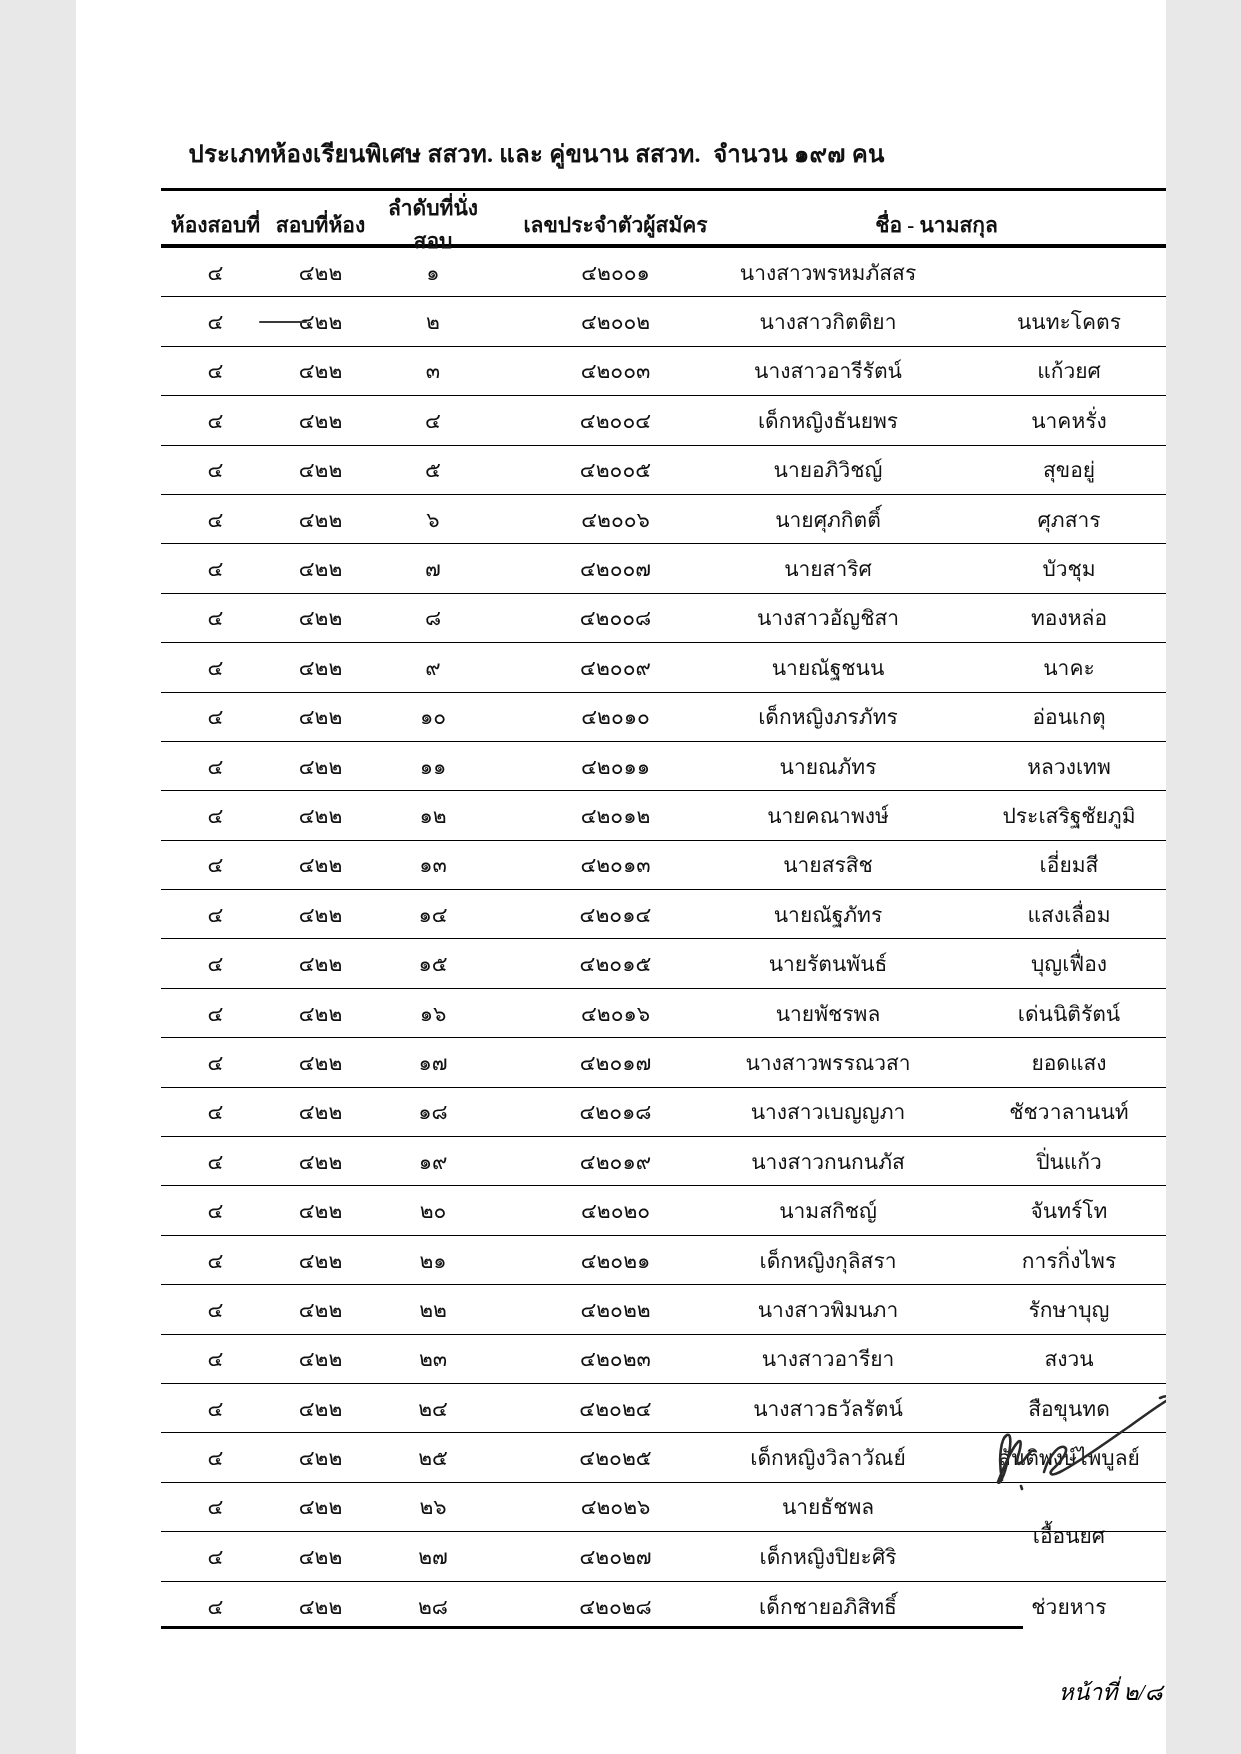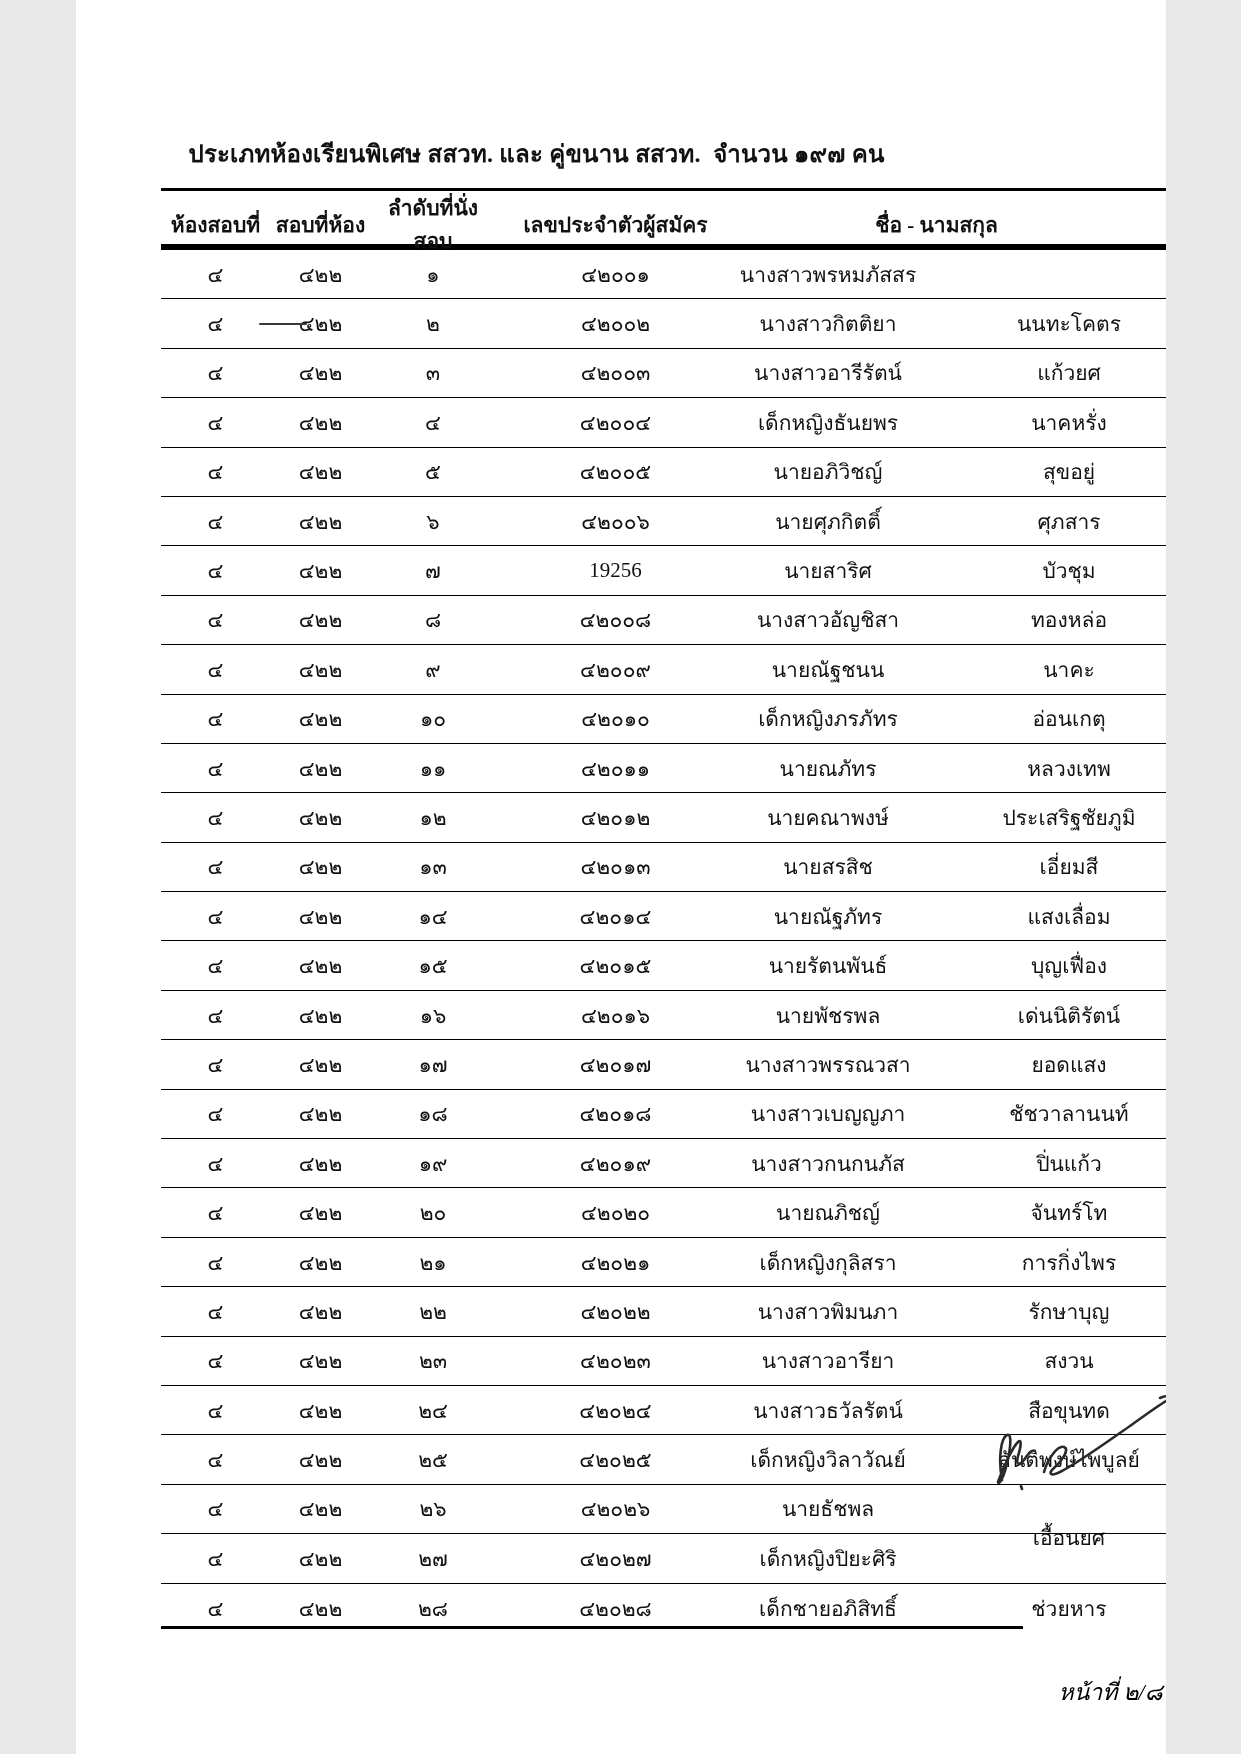--- a/index.html
+++ b/index.html
@@ -19,21 +19,21 @@
   }
   .table-wrap {
     position:absolute; left:85px; top:188px; width:1057px;
     border-top:3px solid #000;
   }
   .header-row {
     display:grid;
     grid-template-columns:110px 100px 125px 240px 1fr;
     height:53px;
     align-items:center;
-    border-bottom:6px solid #000000;
+    border-bottom:4px solid #000000;
     font-weight:bold; font-size:21px;
   }
   .header-row .hc { text-align:center; }
   .header-row .hc.name-head { padding-right:80px;font-family:Liberation Serif, serif; }
   .row {
     position:relative;
     display:grid;
     grid-template-columns:110px 100px 125px 240px 185px auto;
     height:49.4px;
     align-items:center;
@@ -140,21 +140,21 @@
       <div class="cell-c">๔๒๐๐๖</div>
       <div class="cell-l">นายศุภกิตติ์</div>
       <div class="cell-l">ศุภสาร</div>
 
     </div>
 
     <div class="row">
       <div class="cell-c">๔</div>
       <div class="cell-c">๔๒๒</div>
       <div class="cell-c">๗</div>
-      <div class="cell-c">19256</div>
+      <div class="cell-c">๔๒๐๐๗</div>
       <div class="cell-l">นายสาริศ</div>
       <div class="cell-l">บัวชุม</div>
 
     </div>
 
     <div class="row">
       <div class="cell-c">๔</div>
       <div class="cell-c">๔๒๒</div>
       <div class="cell-c">๘</div>
       <div class="cell-c">๔๒๐๐๘</div>
@@ -271,21 +271,21 @@
       <div class="cell-l">นางสาวกนกนภัส</div>
       <div class="cell-l">ปิ่นแก้ว</div>
 
     </div>
 
     <div class="row">
       <div class="cell-c">๔</div>
       <div class="cell-c">๔๒๒</div>
       <div class="cell-c">๒๐</div>
       <div class="cell-c">๔๒๐๒๐</div>
-      <div class="cell-l">นายณภิชญ์</div>
+      <div class="cell-l">นามสกิชญ์</div>
       <div class="cell-l">จันทร์โท</div>
 
     </div>
 
     <div class="row">
       <div class="cell-c">๔</div>
       <div class="cell-c">๔๒๒</div>
       <div class="cell-c">๒๑</div>
       <div class="cell-c">๔๒๐๒๑</div>
       <div class="cell-l">เด็กหญิงกุลิสรา</div>

